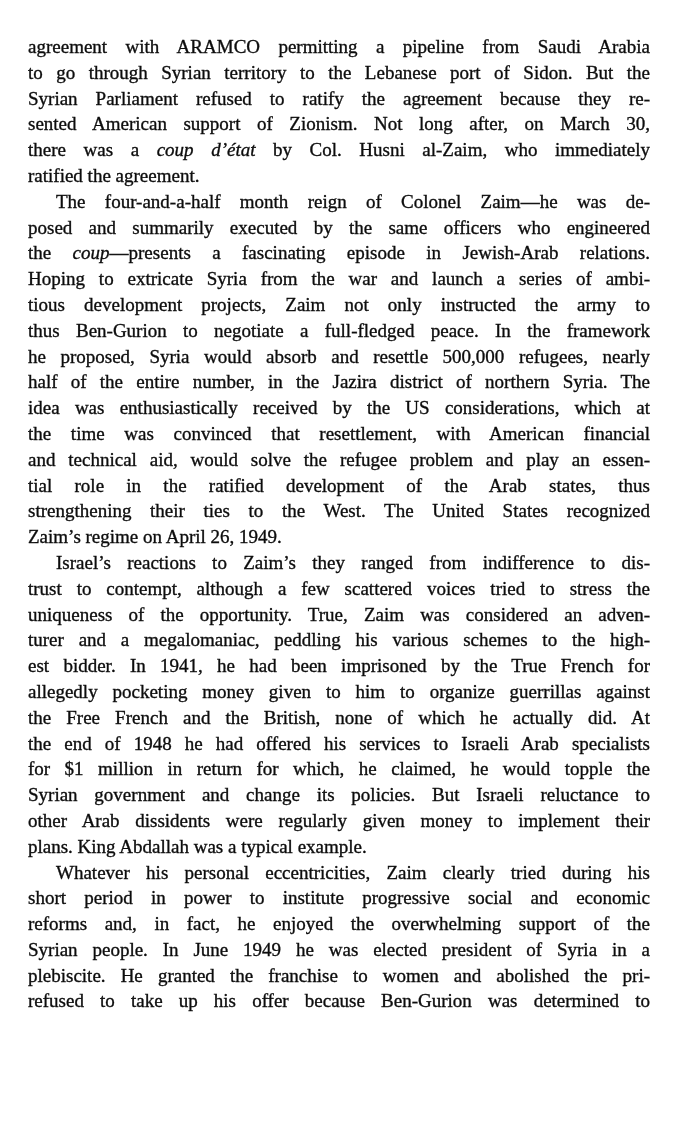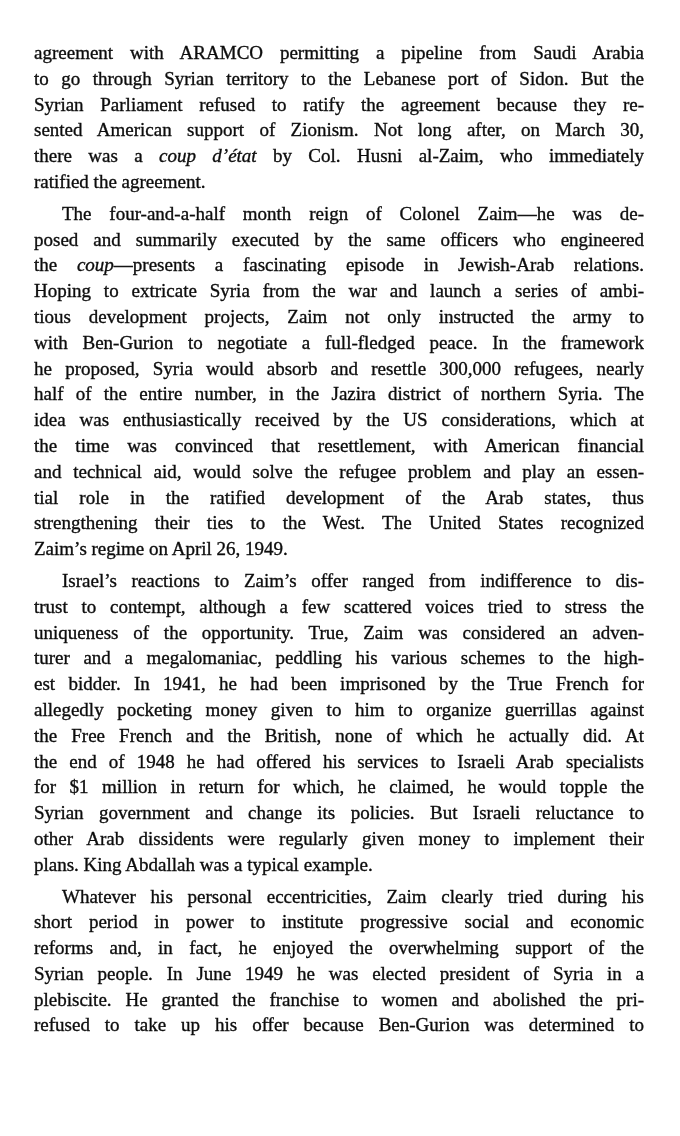--- a/index.html
+++ b/index.html
@@ -19,21 +19,21 @@
     padding: 34px 30px 0 28px;
     background: #ffffff;
   }
   .text-column {
     font-family: "Liberation Serif", "DejaVu Serif", serif;
     font-size: 19px;
     line-height: 25.8px;
     color: #0d0d0d;
     -webkit-text-stroke: 0.35px #0d0d0d;
   }
-  .para { margin: 6px; padding: 0; }
+  .para { margin: 0; padding: 0; }
   .line {
     height: 25.8px;
     overflow: hidden;
     white-space: normal;
   }
   .line.just {
     text-align: justify;
     text-align-last: justify;
   }
   .para.indent .line:first-child {
@@ -53,32 +53,32 @@
         <div class="line just">sented American support of Zionism. Not long after, on March 30,</div>
         <div class="line just">there was a <em>coup d’état</em> by Col. Husni al-Zaim, who immediately</div>
         <div class="line">ratified the agreement.</div>
       </div>
       <div class="para indent">
         <div class="line just">The four-and-a-half month reign of Colonel Zaim—he was de-</div>
         <div class="line just">posed and summarily executed by the same officers who engineered</div>
         <div class="line just">the <em>coup</em>—presents a fascinating episode in Jewish-Arab relations.</div>
         <div class="line just">Hoping to extricate Syria from the war and launch a series of ambi-</div>
         <div class="line just">tious development projects, Zaim not only instructed the army to</div>
-        <div class="line just">with Ben-Gurion to negotiate a full-fledged peace. In the framework</div>
-        <div class="line just">he proposed, Syria would absorb and resettle 300,000 refugees, nearly</div>
+        <div class="line just">thus Ben-Gurion to negotiate a full-fledged peace. In the framework</div>
+        <div class="line just">he proposed, Syria would absorb and resettle 500,000 refugees, nearly</div>
         <div class="line just">half of the entire number, in the Jazira district of northern Syria. The</div>
         <div class="line just">idea was enthusiastically received by the US considerations, which at</div>
         <div class="line just">the time was convinced that resettlement, with American financial</div>
         <div class="line just">and technical aid, would solve the refugee problem and play an essen-</div>
         <div class="line just">tial role in the ratified development of the Arab states, thus</div>
         <div class="line just">strengthening their ties to the West. The United States recognized</div>
         <div class="line">Zaim’s regime on April 26, 1949.</div>
       </div>
       <div class="para indent">
-        <div class="line just">Israel’s reactions to Zaim’s offer ranged from indifference to dis-</div>
+        <div class="line just">Israel’s reactions to Zaim’s they ranged from indifference to dis-</div>
         <div class="line just">trust to contempt, although a few scattered voices tried to stress the</div>
         <div class="line just">uniqueness of the opportunity. True, Zaim was considered an adven-</div>
         <div class="line just">turer and a megalomaniac, peddling his various schemes to the high-</div>
         <div class="line just">est bidder. In 1941, he had been imprisoned by the True French for</div>
         <div class="line just">allegedly pocketing money given to him to organize guerrillas against</div>
         <div class="line just">the Free French and the British, none of which he actually did. At</div>
         <div class="line just">the end of 1948 he had offered his services to Israeli Arab specialists</div>
         <div class="line just">for $1 million in return for which, he claimed, he would topple the</div>
         <div class="line just">Syrian government and change its policies. But Israeli reluctance to</div>
         <div class="line just">other Arab dissidents were regularly given money to implement their</div>

